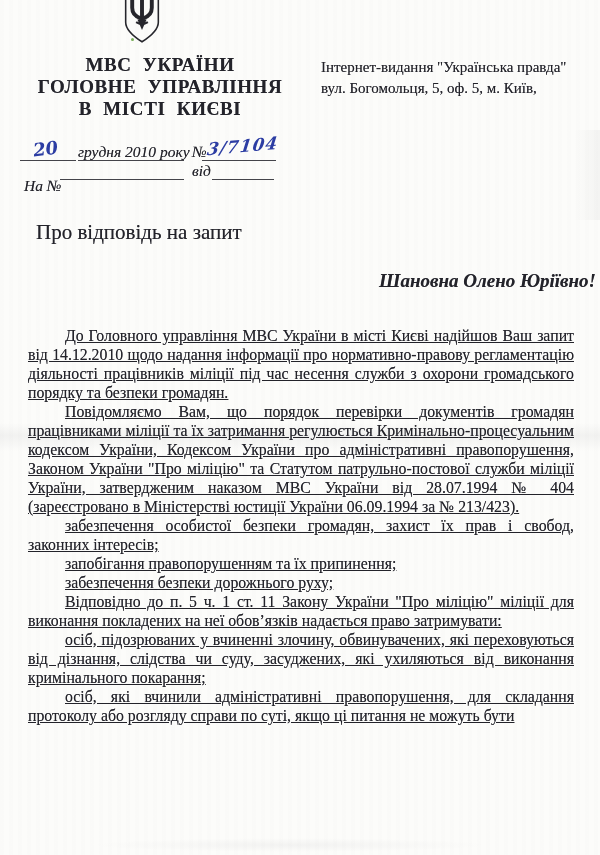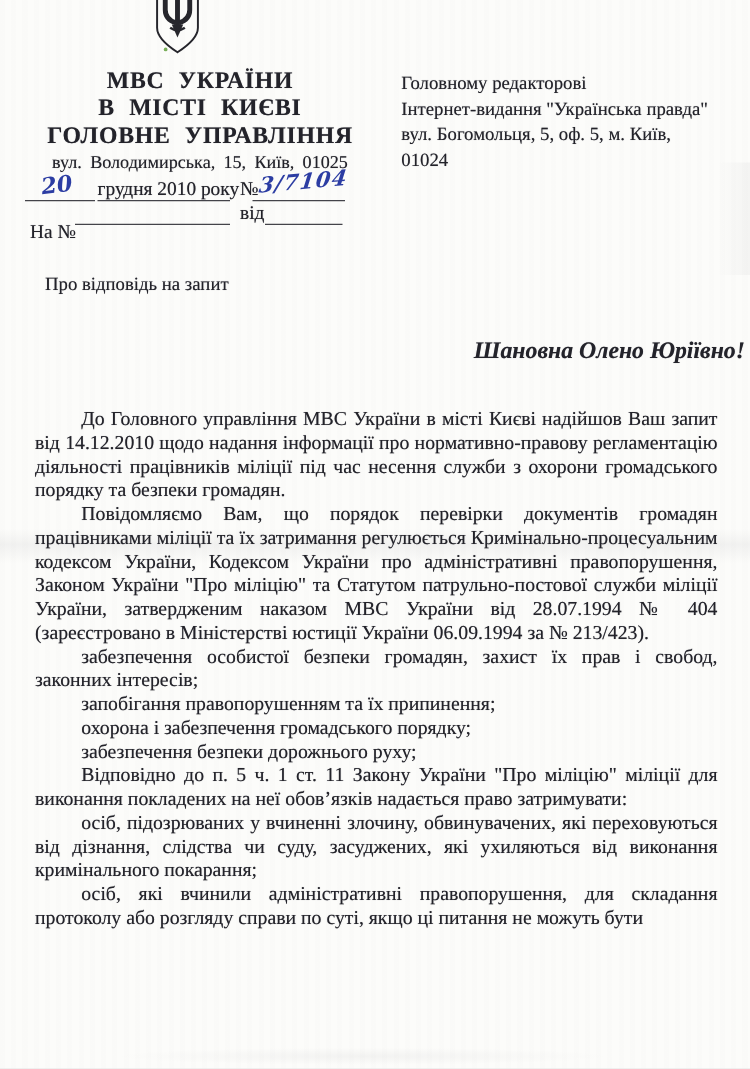--- a/index.html
+++ b/index.html
@@ -39,43 +39,44 @@
   
   .hw{
     position:absolute;
     color:#2c3da3;
     font-family:"DejaVu Serif",serif;
     font-style:italic;font-weight:bold;
     text-shadow:none;
   }
   .hw-day{left:33px;top:138px;font-size:18px;transform:rotate(-7deg);}
   .hw-number{left:207px;top:136px;font-size:17px;transform:rotate(-5deg) skewX(-12deg);letter-spacing:1px;}
-  .printed-label{position:absolute;font-size:15.5px;white-space:nowrap;}
+  .printed-label{position:absolute;font-size:15.5px;white-space:nowrap;font-style:italic;}
   .lbl-date{left:78px;top:143px;}
   .lbl-no{left:192px;top:143px;}
   .lbl-na{left:24px;top:162px;margin-top:15px;}
   .lbl-vid{left:192px;top:162px;}
   .rule{position:absolute;height:0;border-top:1.3px solid #44444a;}
   .rule-a{left:20px;top:160px;width:56px;}
   .rule-b{left:78px;top:160px;width:106px;}
   .rule-c{left:202px;top:160px;width:74px;}
   .rule-d{left:60px;top:179px;width:124px;}
   .rule-e{left:212px;top:179px;width:62px;}
   
-  .subject{position:absolute;left:36px;top:220px;font-size:15px;white-space:nowrap;}
+  .subject{position:absolute;left:36px;top:220px;font-size:21px;white-space:nowrap;}
   .salutation{
     position:absolute;left:50px;top:270px;width:546px;
     text-align:right;font-weight:bold;font-style:italic;font-size:19px;
     white-space:nowrap;
   }
   
   .body-text{
     position:absolute;left:28px;top:326px;width:546px;
     font-size:15.8px;line-height:19px;
     text-align:justify;
+    text-decoration:underline;
   }
   .para{margin:0;text-indent:37px;}
   
   .artifact{position:absolute;pointer-events:none;}
   .art-band{
     left:0;top:423px;width:600px;height:28px;
     background:linear-gradient(180deg,rgba(120,120,128,0) 0%,rgba(120,120,128,0.08) 45%,rgba(120,120,128,0) 100%);
   }
   .art-right{
     left:574px;top:130px;width:26px;height:90px;
@@ -105,54 +106,50 @@
     <path d="M17 0 V38 Q17 50 30 54" fill="none" stroke="#26262c" stroke-width="6"></path>
     <path d="M47 0 V38 Q47 50 34 54" fill="none" stroke="#26262c" stroke-width="6"></path>
     <path d="M32 0 V58" fill="none" stroke="#26262c" stroke-width="6"></path>
     <path d="M25 56 L32 72 L39 56 Z" fill="#26262c"></path>
     <path d="M23 60 Q32 66 41 60" fill="none" stroke="#26262c" stroke-width="3"></path>
   </svg>
   <div class="green-speck"></div>
 
   <div class="hdr-left">
     <div class="org-line">МВС УКРАЇНИ</div>
+    <div class="org-line">ГОЛОВНЕ УПРАВЛІННЯ</div>
     <div class="org-line">В МІСТІ КИЄВІ</div>
-    <div class="org-line">ГОЛОВНЕ УПРАВЛІННЯ</div>
-    <div class="org-addr">вул. Володимирська, 15, Київ, 01025</div>
   </div>
 
   <span class="hw hw-day">20</span>
   <span class="printed-label lbl-date">грудня 2010 року</span>
   <span class="printed-label lbl-no">№</span>
   <span class="hw hw-number">3/7104</span>
   <div class="rule rule-a"></div>
   <div class="rule rule-b"></div>
   <div class="rule rule-c"></div>
 
   <span class="printed-label lbl-na">На №</span>
   <div class="rule rule-d"></div>
   <span class="printed-label lbl-vid">від</span>
   <div class="rule rule-e"></div>
 
   <div class="recipient">
-    <div>Головному редакторові</div>
     <div>Інтернет-видання "Українська правда"</div>
     <div>вул. Богомольця, 5, оф. 5, м. Київ,</div>
-    <div>01024</div>
   </div>
 
   <div class="subject">Про відповідь на запит</div>
 
   <div class="salutation">Шановна Олено Юріївно!</div>
 
   <div class="body-text">
     <p class="para">До Головного управління МВС України в місті Києві надійшов Ваш запит від 14.12.2010 щодо надання інформації про нормативно-правову регламентацію діяльності працівників міліції під час несення служби з охорони громадського порядку та безпеки громадян.</p>
     <p class="para">Повідомляємо Вам, що порядок перевірки документів громадян працівниками міліції та їх затримання регулюється Кримінально-процесуальним кодексом України, Кодексом України про адміністративні правопорушення, Законом України "Про міліцію" та Статутом патрульно-постової служби міліції України, затвердженим наказом МВС України від 28.07.1994 № 404 (зареєстровано в Міністерстві юстиції України 06.09.1994 за № 213/423).</p>
     <p class="para">забезпечення особистої безпеки громадян, захист їх прав і свобод, законних інтересів;</p>
     <p class="para">запобігання правопорушенням та їх припинення;</p>
-    <p class="para">охорона і забезпечення громадського порядку;</p>
     <p class="para">забезпечення безпеки дорожнього руху;</p>
     <p class="para">Відповідно до п. 5 ч. 1 ст. 11 Закону України "Про міліцію" міліції для виконання покладених на неї обов’язків надається право затримувати:</p>
     <p class="para">осіб, підозрюваних у вчиненні злочину, обвинувачених, які переховуються від дізнання, слідства чи суду, засуджених, які ухиляються від виконання кримінального покарання;</p>
     <p class="para">осіб, які вчинили адміністративні правопорушення, для складання протоколу або розгляду справи по суті, якщо ці питання не можуть бути</p>
   </div>
 
 </div>
 
 </body></html>

